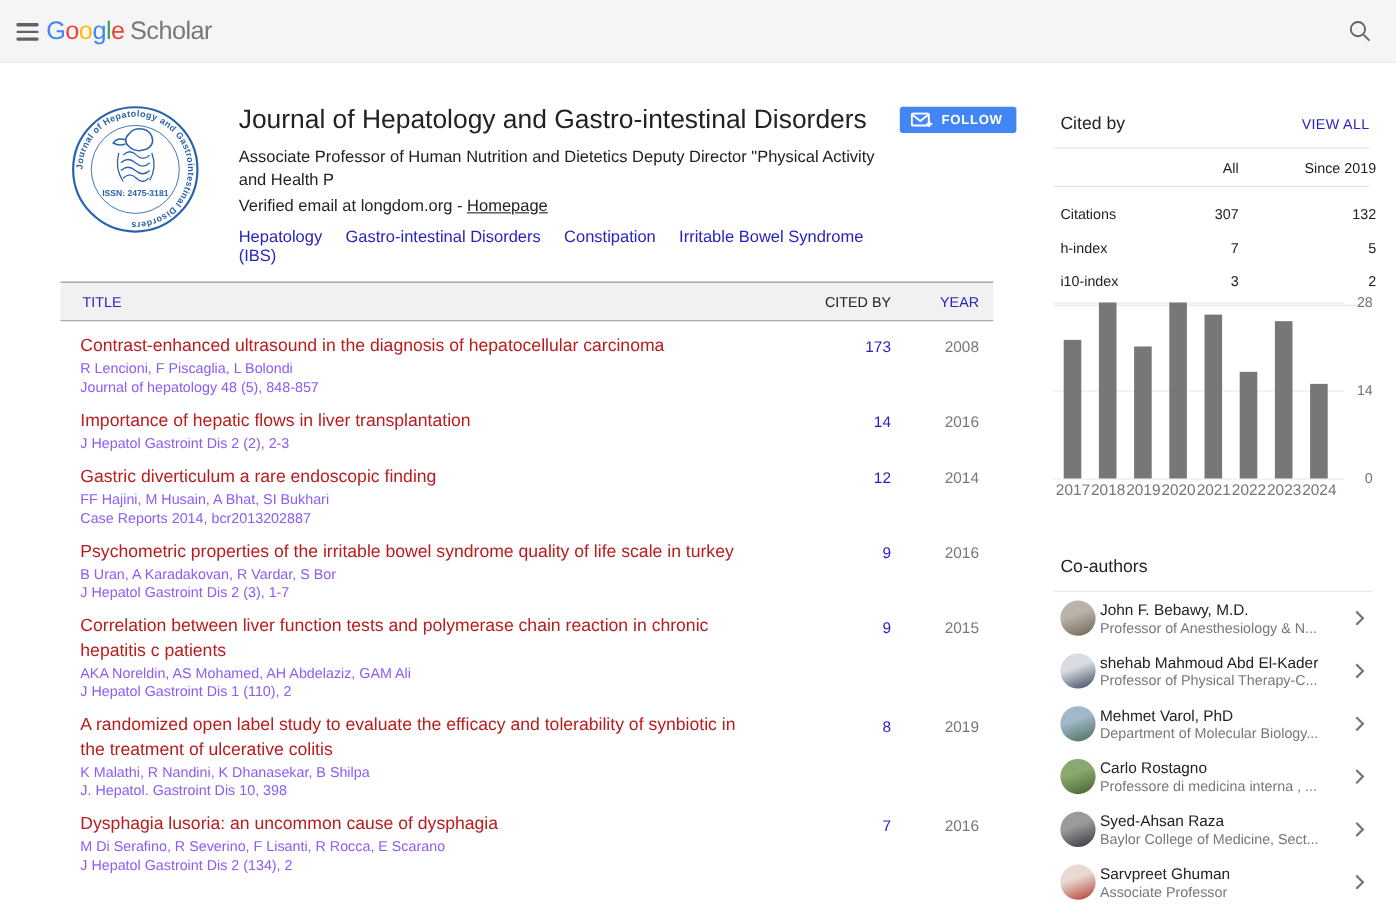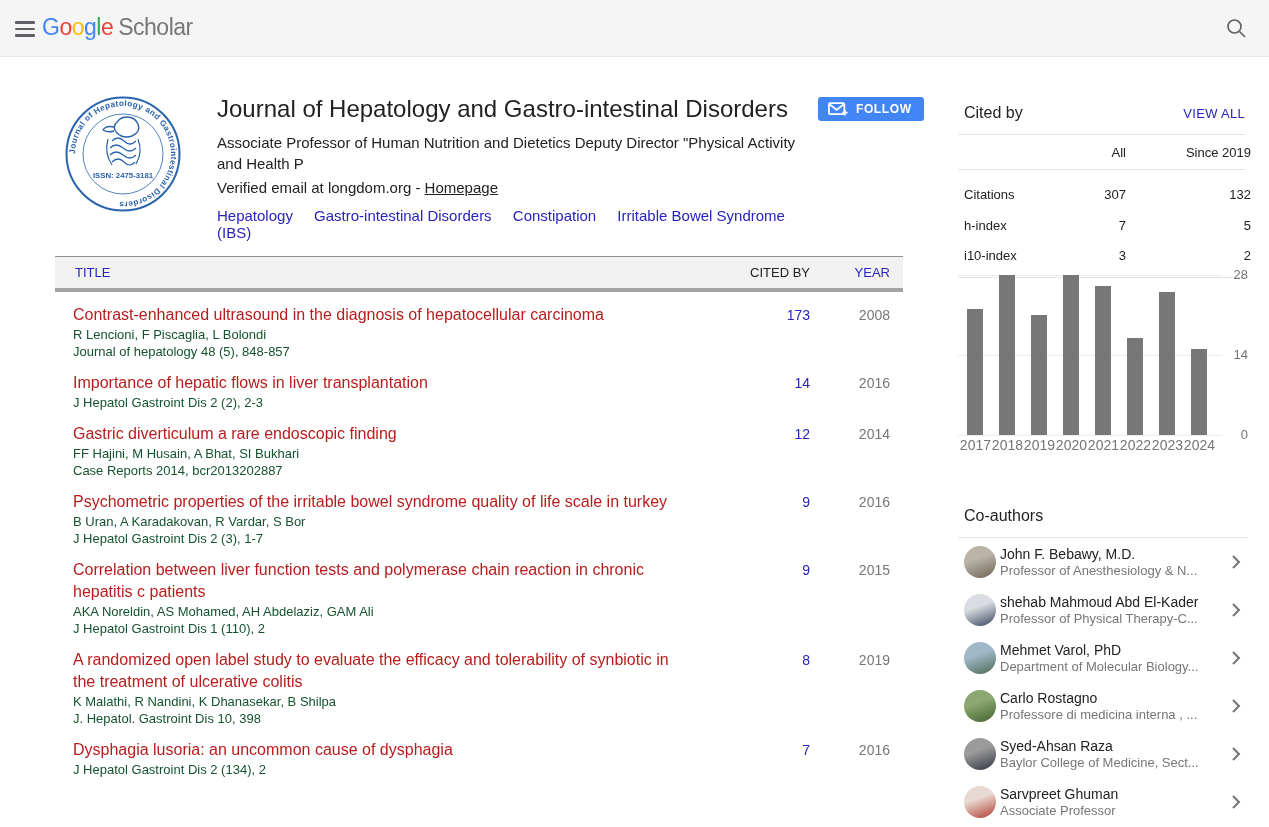--- a/index.html
+++ b/index.html
@@ -28,29 +28,29 @@
   .labels { margin-top:9px; font-size:15px; }
   .labels a { margin-right:17px; }
   .follow { position:absolute; left:818px; top:97px; height:24px; padding:0 12px 0 10px;
             background:#4285f4; border:none; border-radius:3px; color:#fff; font-size:12px;
             font-weight:bold; letter-spacing:.6px; display:flex; align-items:center; gap:8px;
             cursor:pointer; font-family:inherit; }
 
   
   .pubs { position:absolute; left:55px; top:256px; width:848px; }
   .pubhead { display:flex; align-items:center; height:36px; background:#f1f1f1;
-             border-top:1px solid #909090; border-bottom:4px solid #a3a3a3;
+             border-top:1px solid #909090; border-bottom:1px solid #a3a3a3;
              font-size:13px; padding:0 13px 0 20px; }
   .pubhead .ct { flex:1; }
   .pubhead .cc { width:95px; text-align:right; color:#222; }
   .pubhead .cy { width:80px; text-align:right; }
   .pubrow { display:flex; align-items:flex-start; padding:12px 13px 0 18px; }
   .pubmain { flex:1; padding-right:24px; }
   .ptitle { display:block; font-size:16px; line-height:22px; color:#b91c1c; }
-  .pauth, .pven { font-size:13px; line-height:17px; color:#14532d; }
+  .pauth, .pven { font-size:13px; line-height:17px; color:#8b5cf6; }
   .pcited { width:95px; text-align:right; font-size:14px; color:#2823be; padding-top:3px; }
   .pyear  { width:80px; text-align:right; font-size:14px; color:#777; padding-top:3px; }
 
   
   .cbox { position:absolute; left:958px; top:96px; width:287px; }
   .cbhead { display:flex; justify-content:space-between; align-items:baseline; padding:8px 0 12px 6px; }
   .cbtitle { font-size:16px; color:#222; }
   .viewall { font-size:13px; letter-spacing:.3px;margin-left:16px; }
   .cbox hr { border:none; border-top:1px solid #e4e4e4; }
   .cbcols, .cbrow { display:grid; grid-template-columns:92px 70px 125px; font-size:13px; padding-left:6px; }
@@ -201,20 +201,21 @@
       <div class="pauth">K Malathi, R Nandini, K Dhanasekar, B Shilpa</div>
       <div class="pven">J. Hepatol. Gastroint Dis 10, 398</div>
     </div>
     <a class="pcited">8</a>
     <span class="pyear">2019</span>
   </div>
 
   <div class="pubrow">
     <div class="pubmain">
       <a class="ptitle">Dysphagia lusoria: an uncommon cause of dysphagia</a>
+      <div class="pauth">M Di Serafino, R Severino, F Lisanti, R Rocca, E Scarano</div>
       <div class="pven">J Hepatol Gastroint Dis 2 (134), 2</div>
     </div>
     <a class="pcited">7</a>
     <span class="pyear">2016</span>
   </div>
 </div>
 
 <div class="cbox">
   <div class="cbhead">
     <span class="cbtitle">Cited by</span>

